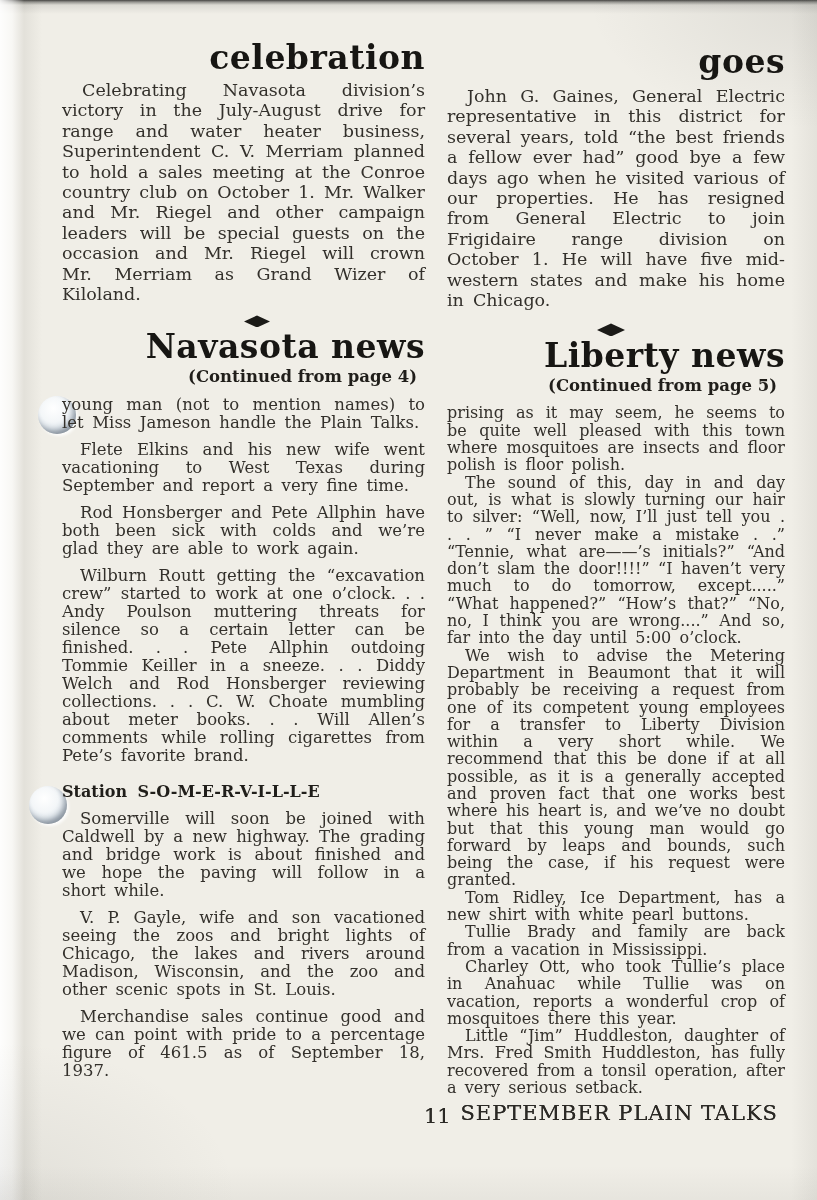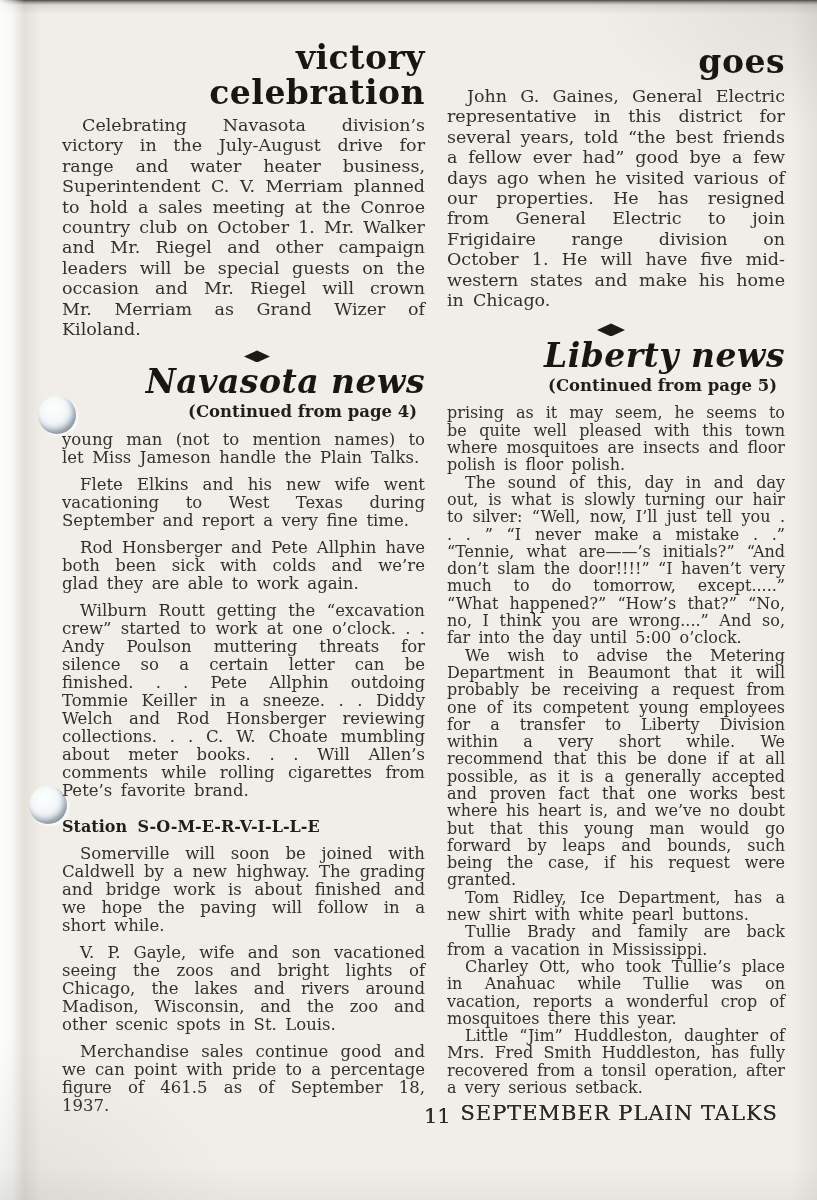--- a/index.html
+++ b/index.html
@@ -30,21 +30,21 @@
   .hole-2{left:29px;top:786px;}
   
   .col{position:absolute;top:0;}
   .col-left{left:62px;width:363px;}
   .col-right{left:447px;width:338px;}
   .headline{margin:0;font-weight:bold;font-size:33px;line-height:35px;
     text-align:right;color:#171613;letter-spacing:.5px;}
   .headline .hl-line{display:block;}
   .h-victory{margin-top:40px;}
   .h-gaines{margin-top:43px;line-height:38px;}
-  .section-head{margin:2px 0 0 0;font-style:italic;}
+  .section-head{margin:2px 0 0 0;}
   .subtitle{margin:3px 8px 0 0;font-weight:bold;font-size:16.5px;line-height:20px;
     text-align:right;color:#201e1a;}
   p{margin:0;}
   .justify{text-align:justify;word-spacing:.2em;}
   .lead{font-size:17.5px;line-height:20.4px;margin-top:5px;text-indent:20px;}
   .cont{font-size:16.5px;line-height:18px;margin-top:9px;}
   .rbody{font-size:16px;line-height:17.3px;margin-top:0;}
   .noindent{text-indent:0;}
   .indent{text-indent:18px;}
   .subhead{margin:18px 0 0 0;font-weight:bold;font-size:16px;line-height:18px;
@@ -69,21 +69,20 @@
   <div class="edge-right"></div>
   <div class="edge-bottom"></div>
   <div class="corner-tr"></div>
   <div class="corner-bl"></div>
 
   <div class="hole hole-1"></div>
   <div class="hole hole-2"></div>
 
   <div class="col col-left">
     <h1 class="headline h-victory">
-      <span class="hl-line">victory</span>
       <span class="hl-line">celebration</span>
     </h1>
     <p class="lead justify">Celebrating Navasota division’s victory in the July-August drive for range and water heater business, Superintendent C. V. Merriam planned to hold a sales meeting at the Conroe country club on October 1. Mr. Walker and Mr. Riegel and other campaign leaders will be special guests on the occasion and Mr. Riegel will crown Mr. Merriam as Grand Wizer of Kiloland.</p>
 
     <div class="ornament orn-left"></div>
 
     <h1 class="headline section-head">Navasota news</h1>
     <div class="subtitle">(Continued from page 4)</div>
 
     <p class="cont justify noindent">young man (not to mention names) to let Miss Jameson handle the Plain Talks.</p>

